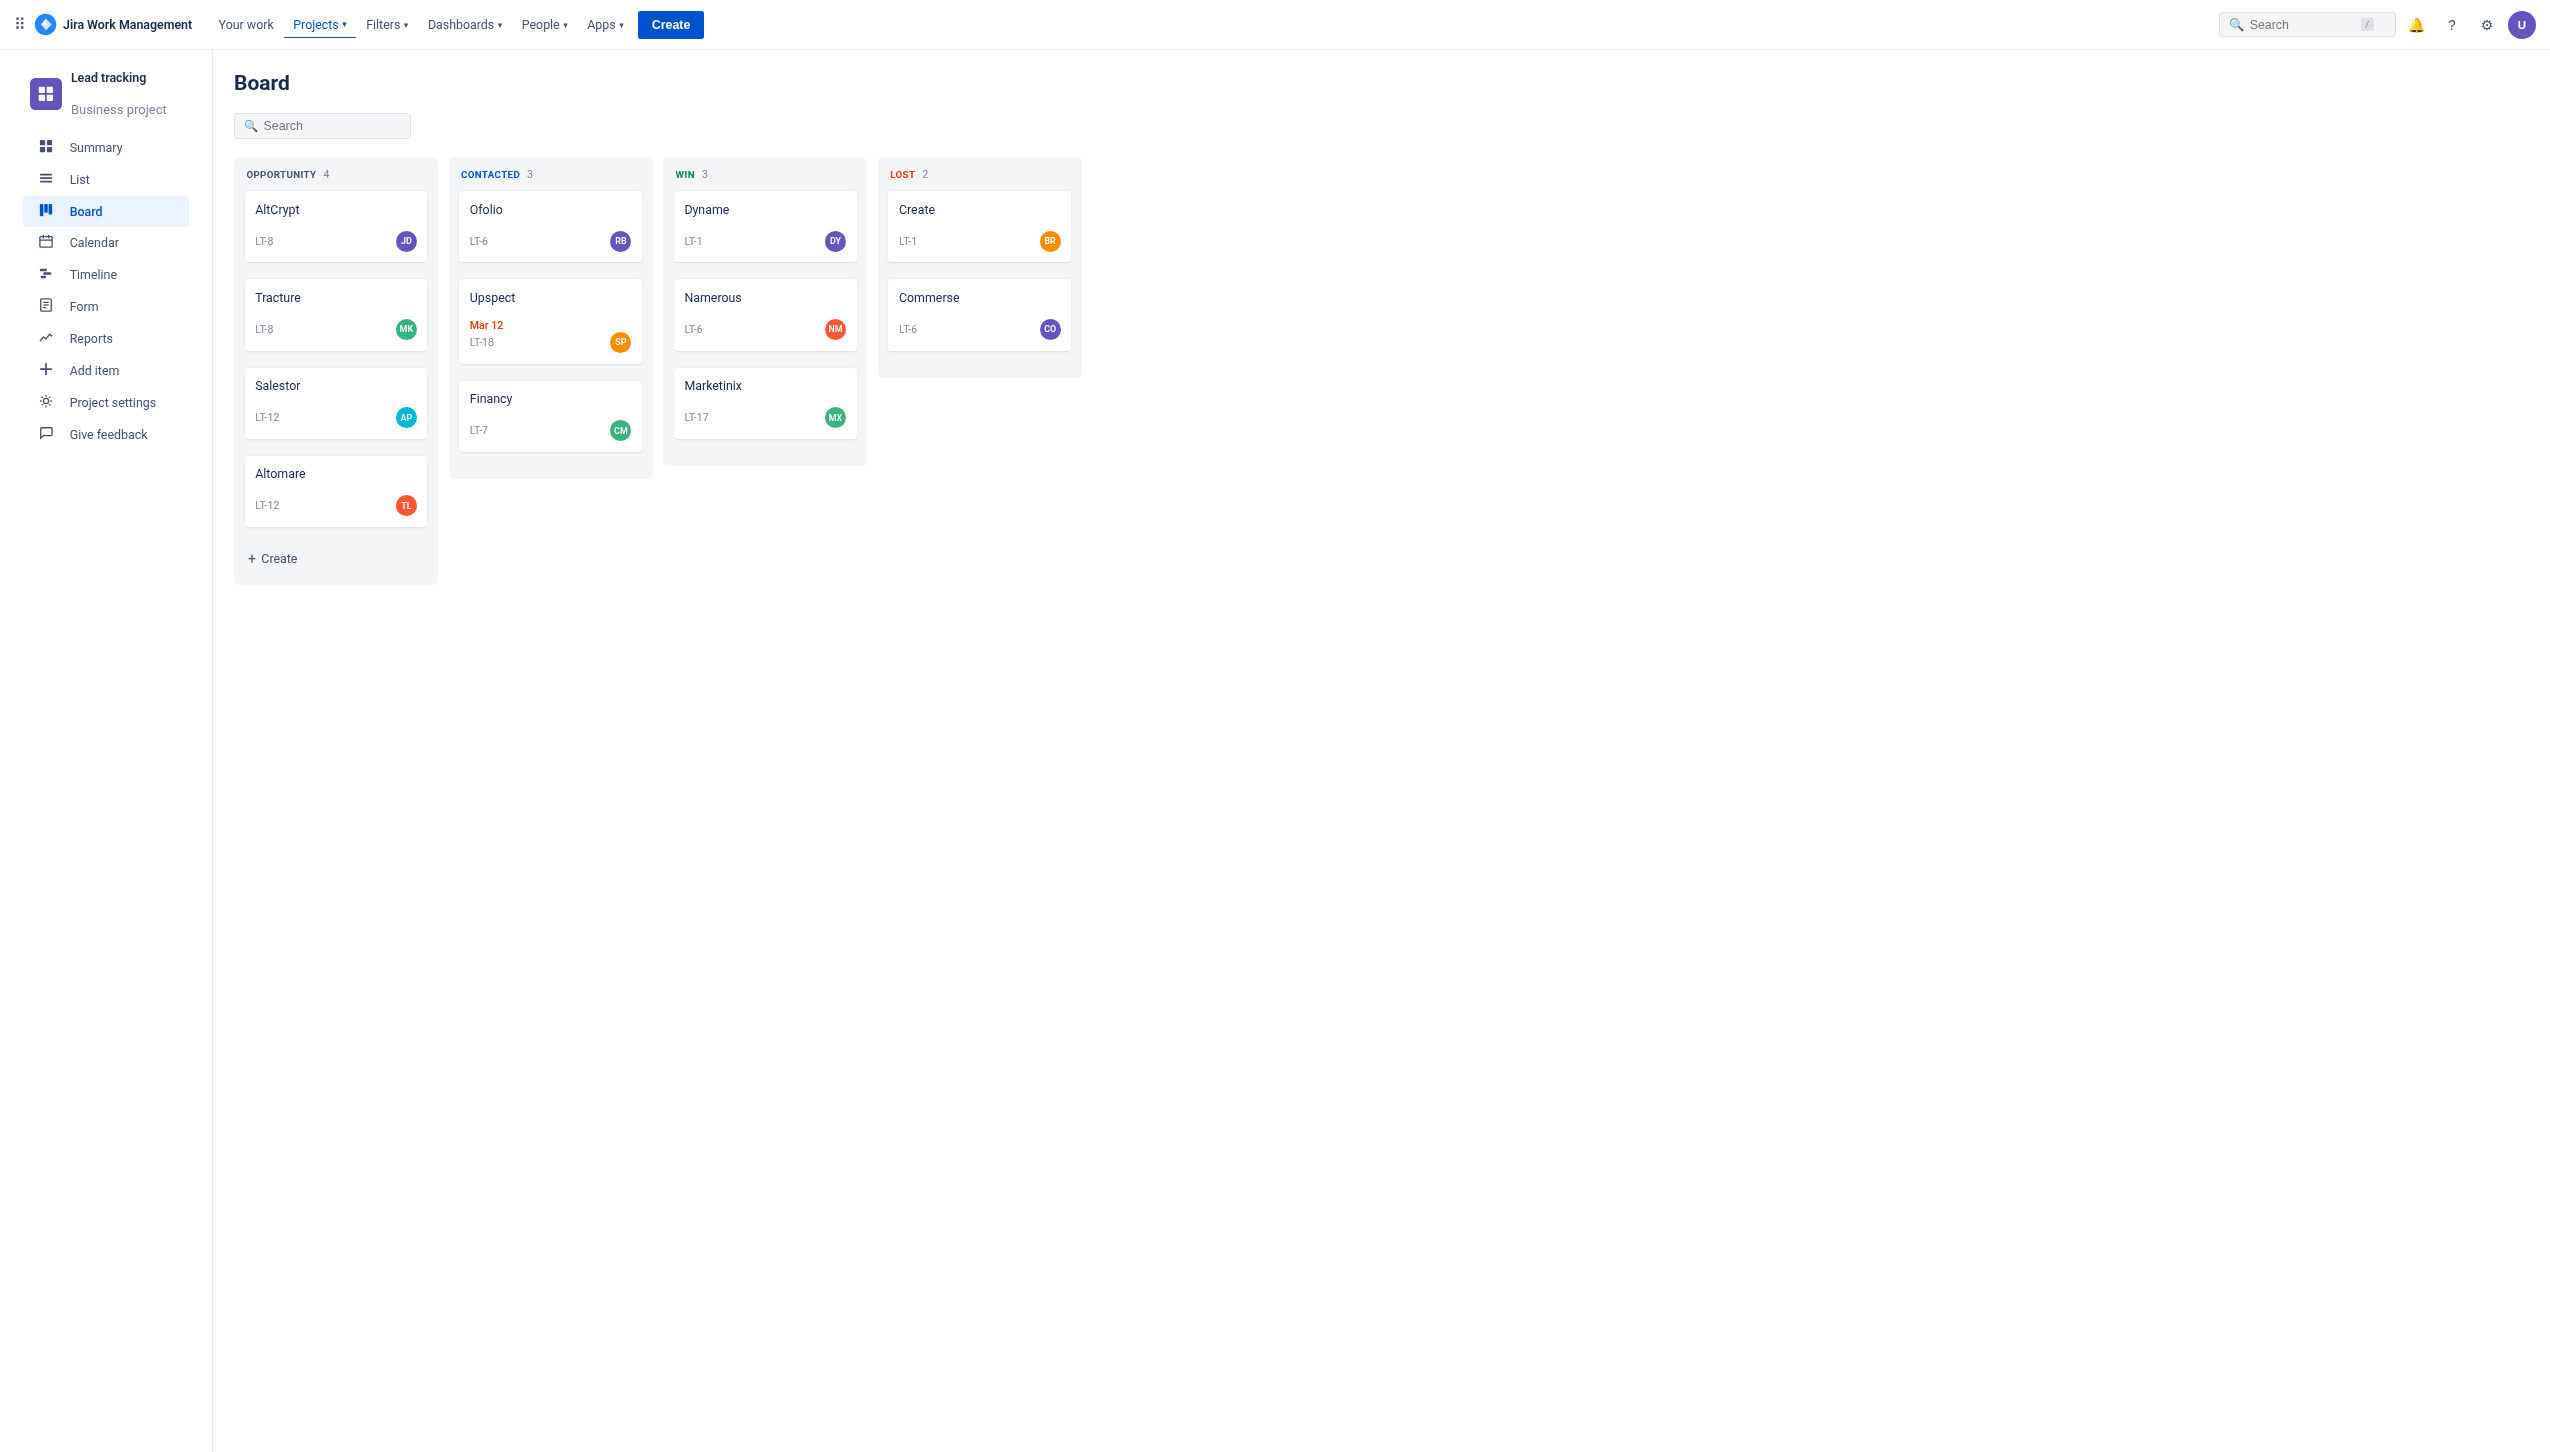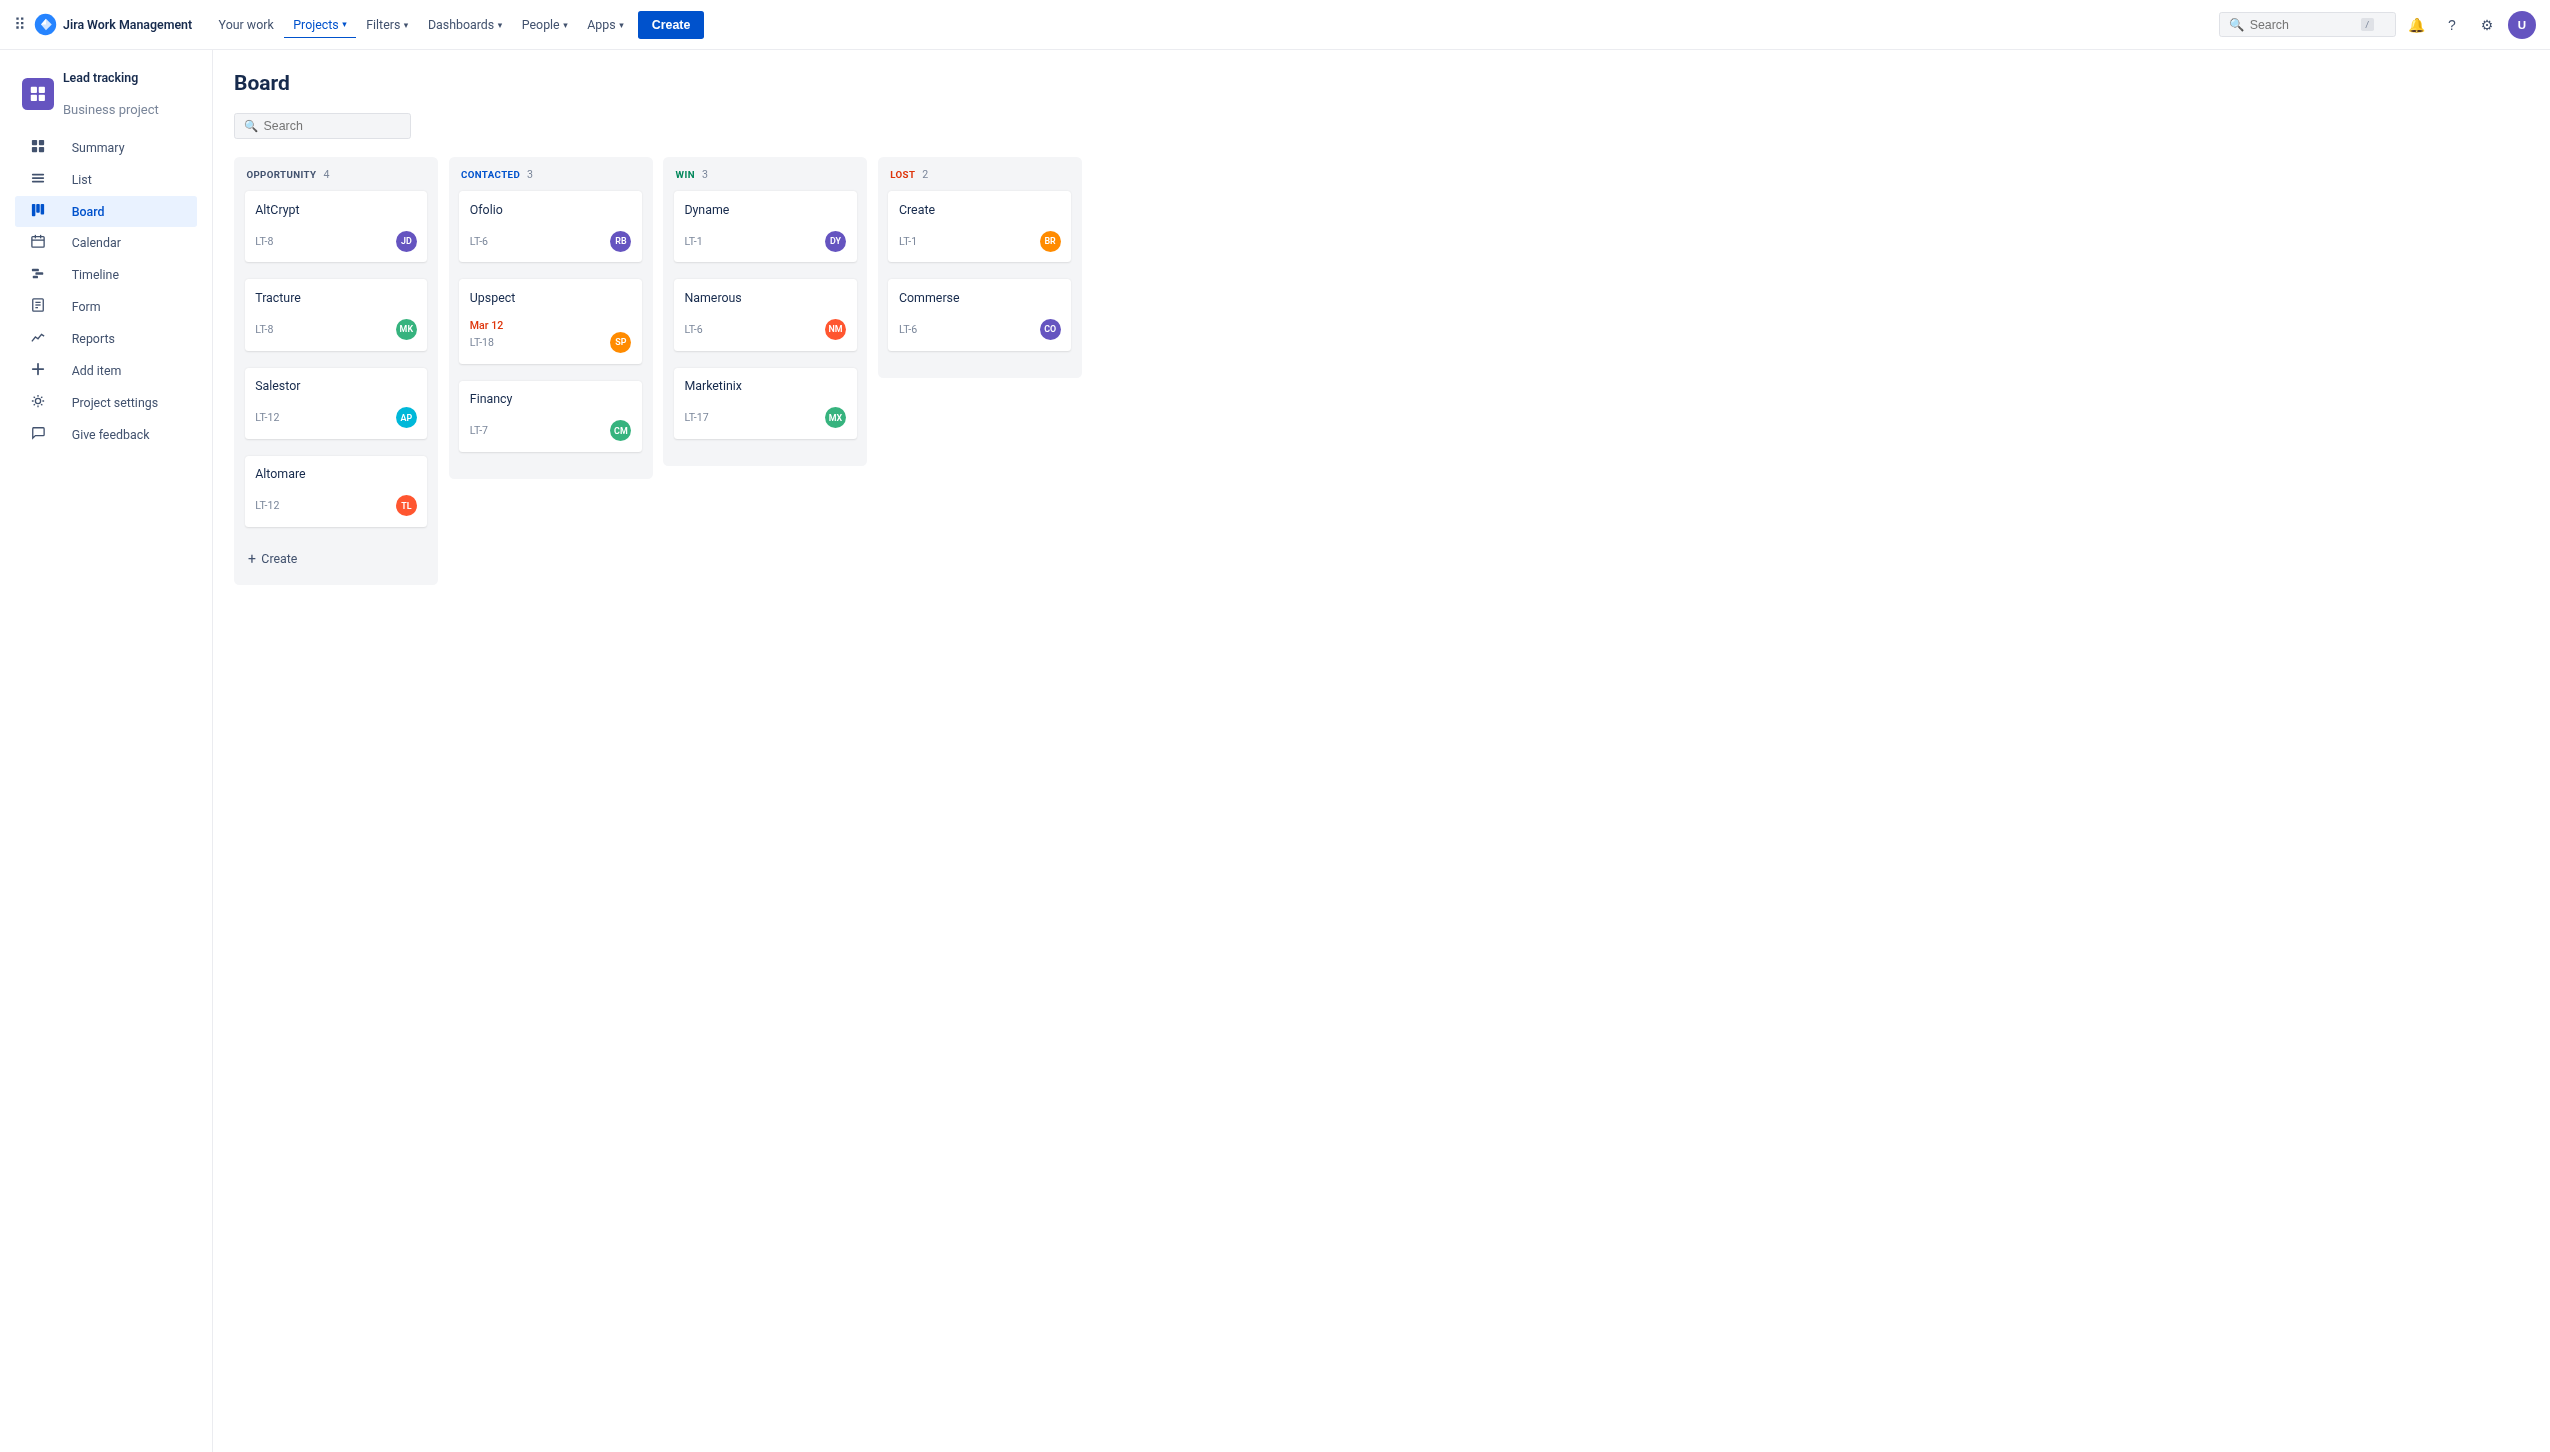--- a/index.html
+++ b/index.html
@@ -44,35 +44,35 @@
       background: #6554C0; color: #fff; font-size: 11.5px; cursor: pointer;
       display: flex; align-items: center; justify-content: center; font-weight: 600;
     }
 
     
     .layout { display: flex; margin-top: 50px; height: calc(100vh - 50px); }
 
     
     .sidebar {
       width: 213px; min-width: 213px; background: #fff; border-right: 0.9px solid #EBECF0;
-      padding: 14px 8px; overflow-y: auto; flex-shrink: 0;
+      padding: 14px 16px; overflow-y: auto; flex-shrink: 0;
     }
     .sidebar-project {
       display: flex; align-items: center; gap: 8.9px; padding: 7px 14px 14px;
     }
     .sidebar-project-icon {
       width: 32px; height: 32px; border-radius: 5.3px; background: #6554C0;
       display: flex; align-items: center; justify-content: center; flex-shrink: 0;
     }
     .sidebar-project-icon svg { width: 17.7px; height: 17.7px; }
     .sidebar-project-name { font-size: 12.4px; font-weight: 600; color: #172B4D; line-height: 1.2; }
     .sidebar-project-type { font-size: 13px; color: #7A869A; margin-top: 16px; }
     .sidebar-nav { list-style: none; }
     .sidebar-nav-item {
-      display: flex; align-items: center; gap: 25px;
+      display: flex; align-items: center; gap: 15px;
       padding: 7px 14px; cursor: pointer; color: #42526E; font-size: 12.4px;
       border-radius: 2.7px; margin: 0.9px 7px;
     }
     .sidebar-nav-item.active { background: #E9F2FF; color: #0052CC; font-weight: 500; }
     .sidebar-nav-item .nav-icon { font-size: 14px; width: 17.7px; text-align: center; }
 
     
     .main-content { flex: 1; padding: 21px 21px; overflow-y: auto; }
 
     .page-title { font-size: 21px; font-weight: 700; color: #172B4D; margin-bottom: 17.7px; }

